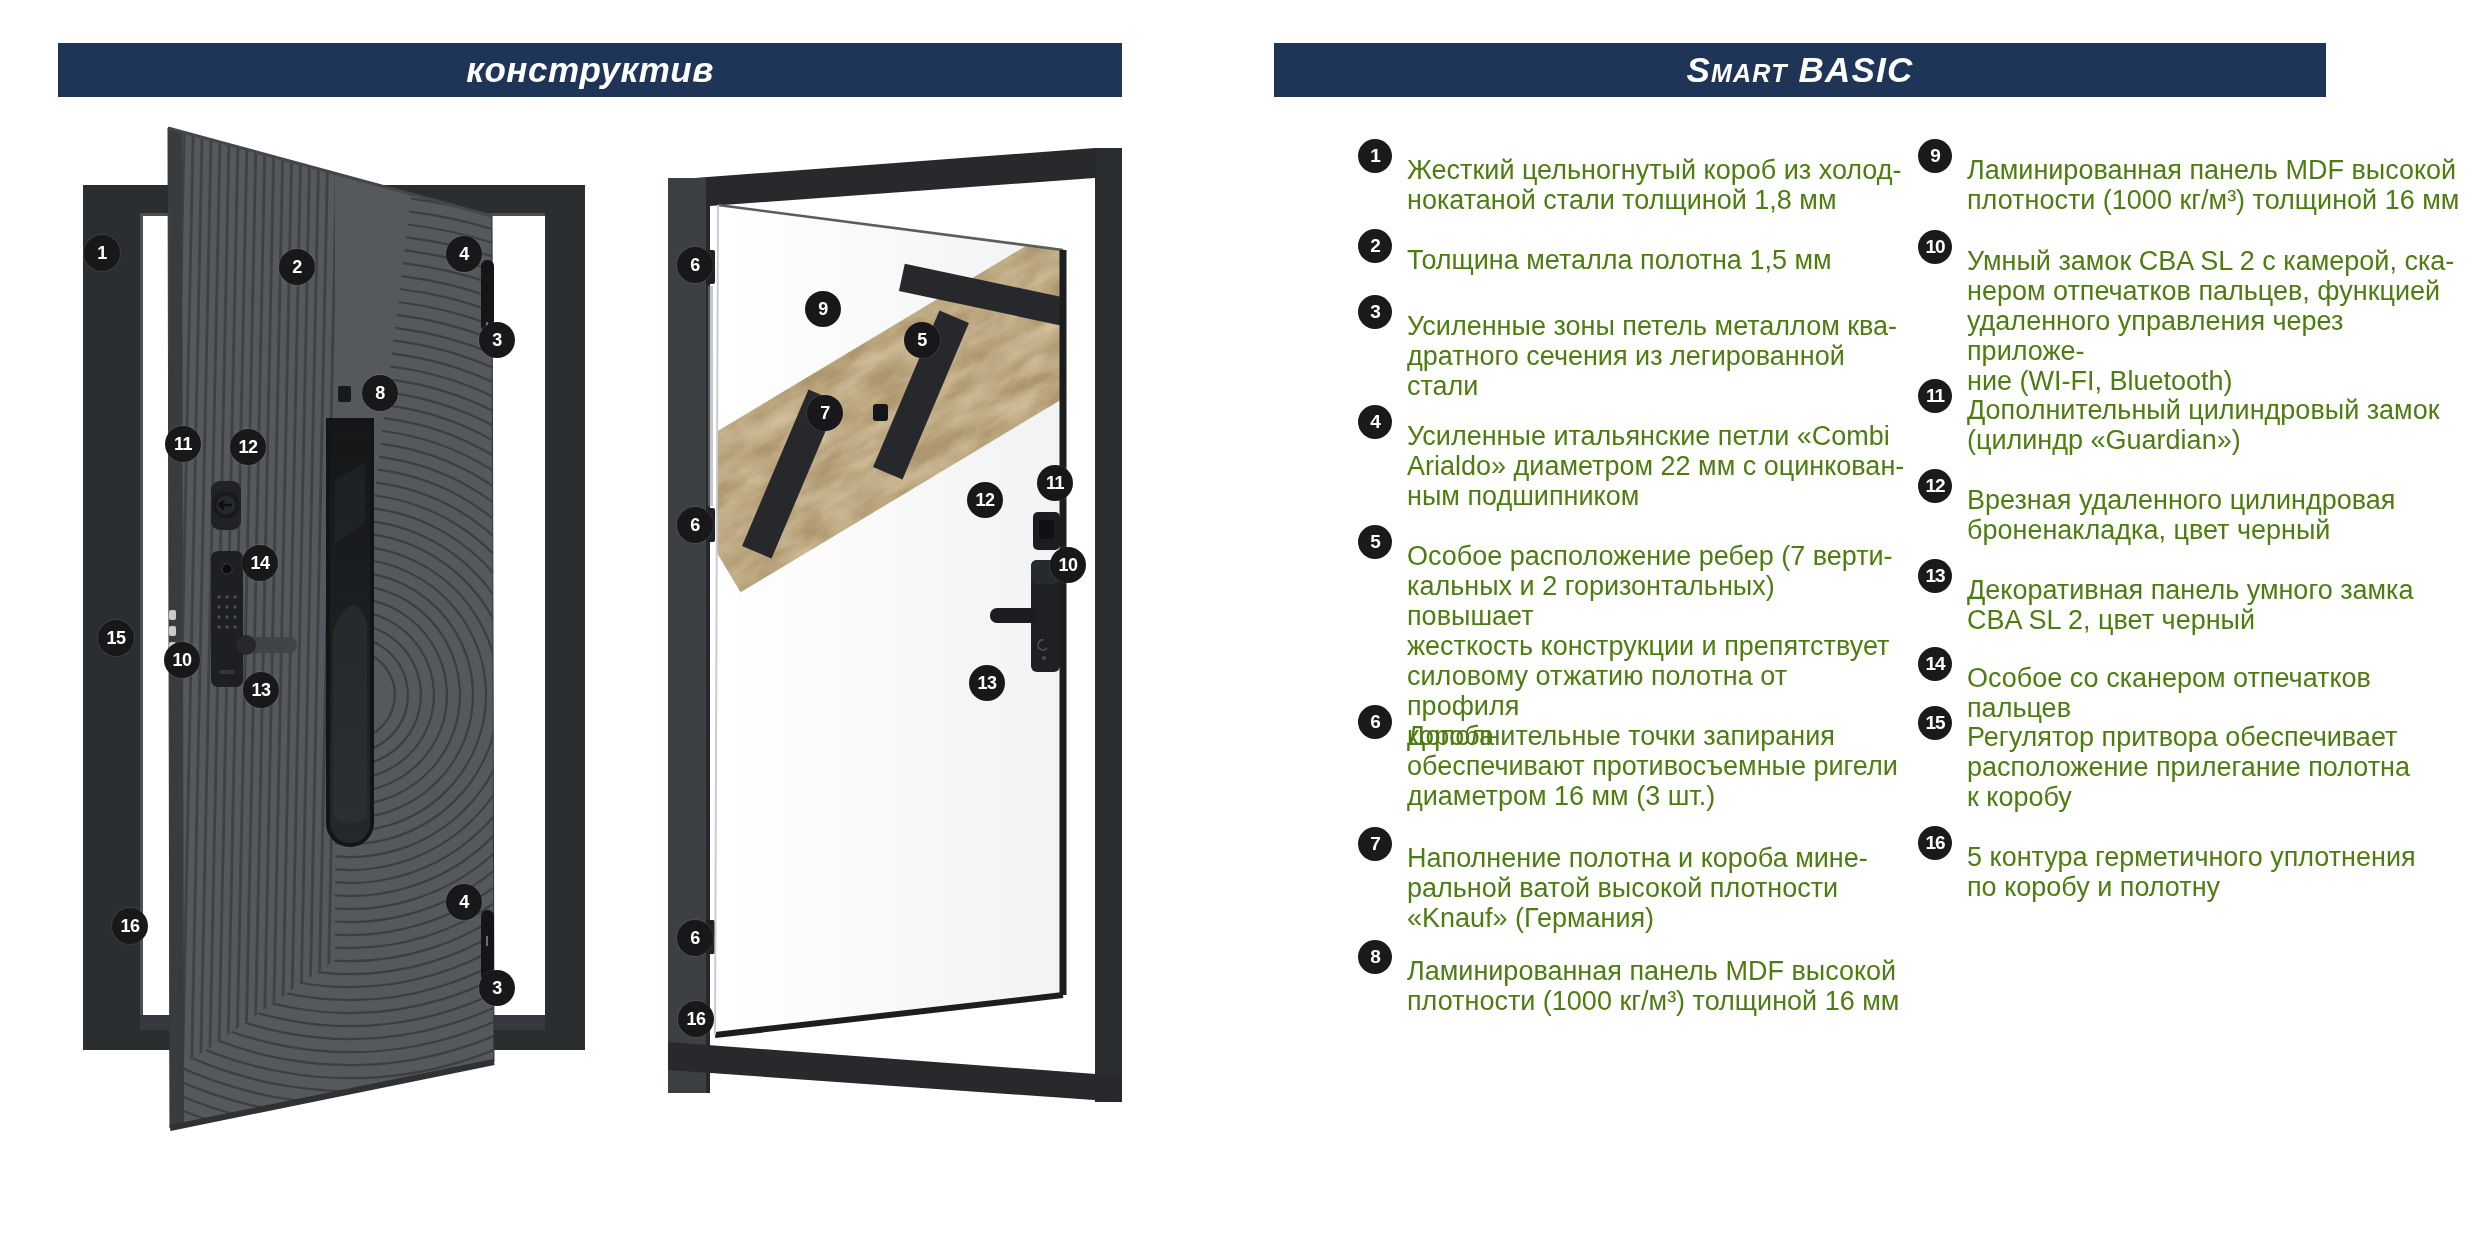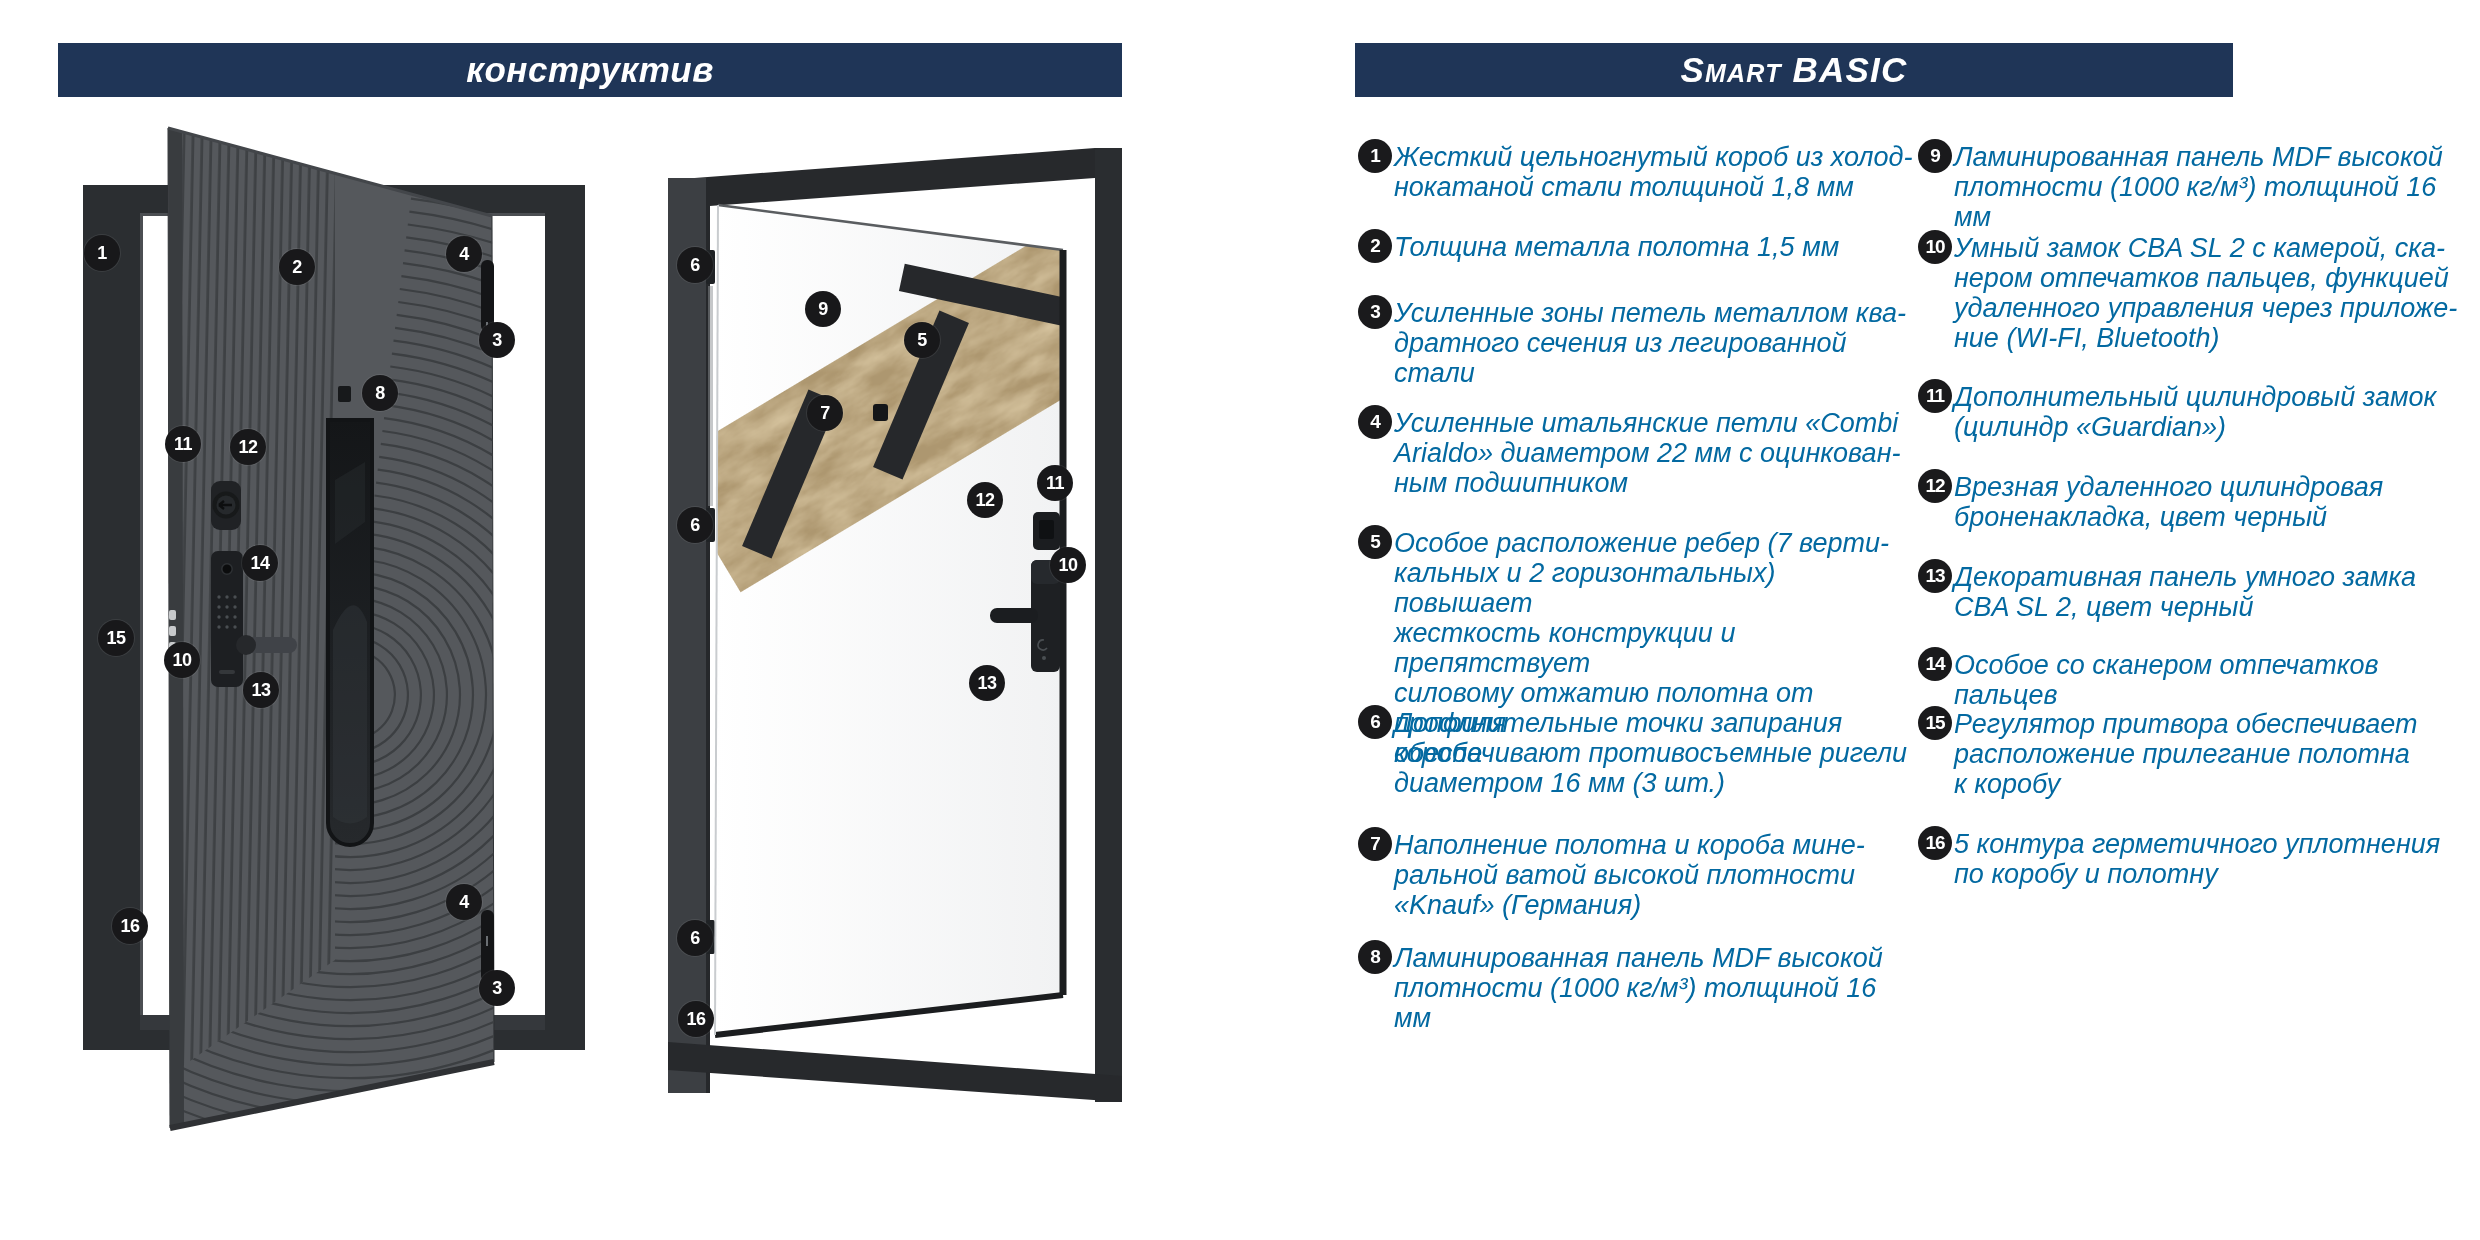--- a/index.html
+++ b/index.html
@@ -3,43 +3,43 @@
 <meta charset="utf-8">
 <style>
   html,body{margin:0;padding:0;background:#ffffff;}
   body{width:2480px;height:1240px;position:relative;overflow:hidden;
        font-family:"Liberation Sans", sans-serif;color:#2e2e2e;}
 
   .hdr{position:absolute;top:43px;height:54px;background:#1f3557;
        display:flex;align-items:center;justify-content:center;font-style:italic;}
   .hdr span{color:#ffffff;font-size:35px;font-weight:bold;letter-spacing:.5px;}
   #hdr-left{left:58px;width:1064px;}
-  #hdr-right{left:1355px;width:878px;text-align:center;}
+  #hdr-right{left:1274px;width:1052px;text-align:center;}
   #hdr-right span{font-variant:small-caps;letter-spacing:1.2px;}
 
   .fig{position:absolute;}
   #fig-left{left:45px;top:110px;width:545px;height:1085px;}
   #fig-right{left:640px;top:110px;width:560px;height:1090px;}
   .fig svg{position:absolute;left:0;top:0;}
 
   .fig-badge{position:absolute;width:36px;height:36px;border-radius:50%;
     background:#18181a;color:#fff;font-size:18px;font-weight:bold;
     display:flex;align-items:center;justify-content:center;letter-spacing:-0.5px;
     box-shadow:0 0 0 1px rgba(255,255,255,.08);}
 
   .col{position:absolute;top:0;height:1240px;}
   #col1{left:1358px;width:560px;}
   #col2{left:1918px;width:562px;}
   .feat{position:absolute;display:flex;align-items:flex-start;}
   .num-badge{flex:0 0 34px;width:34px;height:34px;border-radius:50%;
     background:#1a1a1c;color:#fff;font-size:19px;font-weight:bold;
     display:flex;align-items:center;justify-content:center;letter-spacing:-1px;
     margin-top:-3px;}
-  .feat p{margin:0;padding:0 0 0 2px;font-size:27px;line-height:30px;
-    white-space:pre-line;color:#0369a1;font-style:italic;}
+  .feat p{margin:13px;padding:0 0 0 2px;font-size:27px;line-height:30px;
+    white-space:pre-line;color:#4d7c0f;}
 </style>
 </head>
 <body>
 
 <div class="hdr" id="hdr-left">
   <span>конструктив</span>
 </div>
 <div class="hdr" id="hdr-right">
   <span>Smart BASIC</span>
 </div>

